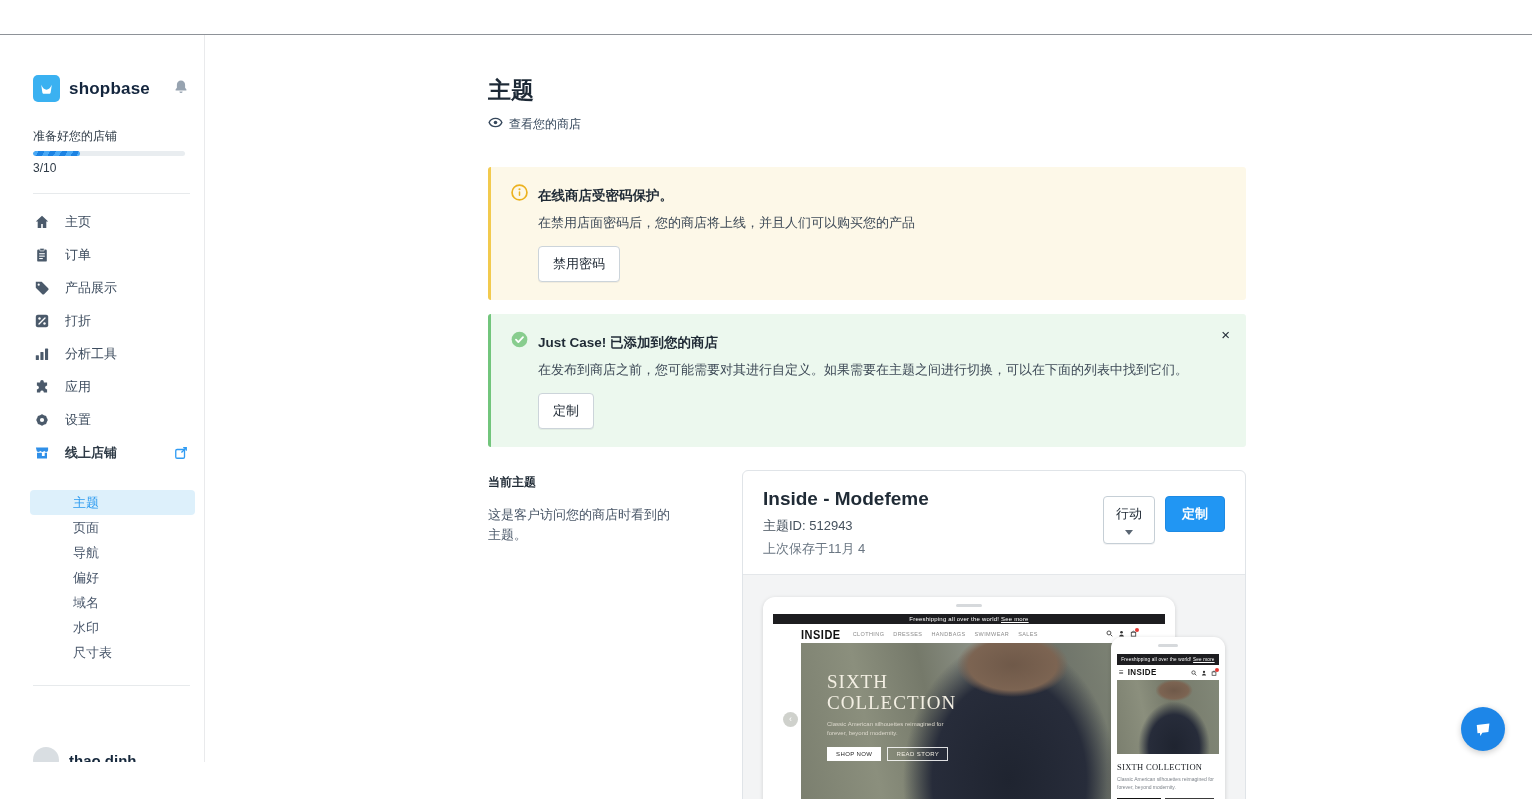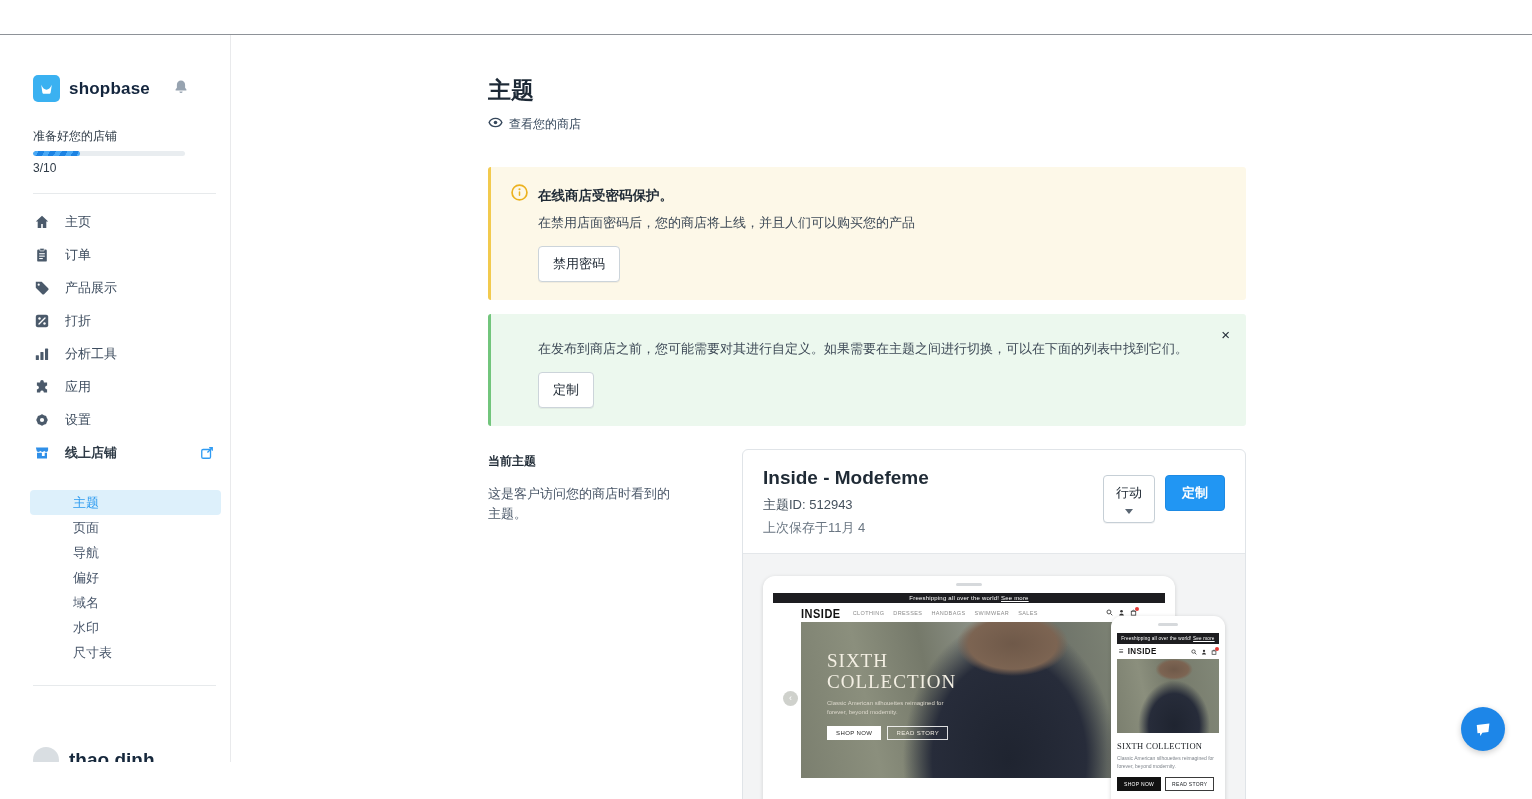--- a/index.html
+++ b/index.html
@@ -3,21 +3,21 @@
 <meta charset="utf-8">
 <style>
   * { margin:0; padding:0; box-sizing:border-box; }
   html,body { background:#fff; }
   body { font-family:"Liberation Sans", sans-serif; color:#212b36; }
   .page { position:relative; width:1532px; height:799px; background:#fff; overflow:hidden; }
 
   .topline { position:absolute; top:34px; left:0; width:100%; height:1px; background:#8e9298; }
 
   
-  .sidebar { position:absolute; left:0; top:35px; width:231px; height:727px;
+  .sidebar { position:absolute; left:0; top:35px; width:205px; height:727px;
              background:#fff; border-right:1px solid #e9eaec; overflow:hidden; }
   .logo-row { position:absolute; left:33px; top:40px; display:flex; align-items:center; width:156px; }
   .logo-badge { width:27px; height:27px; border-radius:5px; background:#3ab1f1; display:flex; align-items:center; justify-content:center; }
   .brand { margin-left:9px; font-size:17px; font-weight:bold; color:#13253d; letter-spacing:.2px; }
   .bell { margin-left:auto; color:#97a3b0; }
 
   .setup-title { position:absolute; left:33px; top:93px; font-size:12px; color:#2f3b47; }
   .progress { position:absolute; left:33px; top:116px; width:152px; height:5px; border-radius:3px; background:#e9edf0; overflow:hidden; }
   .progress-fill { height:100%; border-radius:3px;
      background:repeating-linear-gradient(120deg,#4aa9f5 0 5px,#1c83e3 5px 10px); }
@@ -31,21 +31,21 @@
   .nav-item.active-section .nlabel { color:#2f3b47; font-weight:bold; }
   .ext-link { margin-left:auto; margin-right:16px; display:flex; }
 
   .subnav { position:absolute; left:0; top:455px; width:100%; }
   .subnav-item { margin:0 9px 0 30px; height:25px; line-height:25px; padding-left:43px;
                  font-size:13px; color:#48566a; border-radius:4px; cursor:pointer; }
   .subnav-item.active { background:#ddf0fb; color:#2b9af0; }
 
   .user-row { position:absolute; left:33px; top:712px; display:flex; align-items:center; }
   .avatar { width:26px; height:26px; border-radius:50%; background:#d9dee2; }
-  .user-name { margin-left:10px; font-size:19px; font-weight:bold; color:#16283c; }
+  .user-name { margin-left:10px; font-size:15px; font-weight:bold; color:#16283c; }
 
   
   .main { position:absolute; left:488px; top:75px; width:758px; }
   h1.page-title { font-size:23px; font-weight:bold; color:#1d2936; }
   .view-store { margin-top:9px; display:inline-flex; align-items:center; gap:6px;
                 font-size:12px; color:#35475b; cursor:pointer; }
 
   .alert { position:relative; margin-top:33px; padding:17px 20px 18px 20px; border-radius:3px; }
   .alert.warning { background:#fdf8e8; border-left:3px solid #f2ca4e; }
   .alert.success { background:#ecf8ee; border-left:3px solid #72c57c; margin-top:14px; }
@@ -286,20 +286,27 @@
               <rect x="7.3" y="6.9" width="1.4" height="4.4" rx=".7" fill="#ecb220"></rect>
             </svg></span>
         <span class="alert-title">在线商店受密码保护。</span>
       </div>
       <p class="alert-desc">在禁用店面密码后，您的商店将上线，并且人们可以购买您的产品</p>
       <button class="alert-btn">禁用密码</button>
     </section>
 
     
     <section class="alert success">
+      <div class="alert-head">
+        <span><svg width="17" height="17" viewBox="0 0 16 16">
+              <circle cx="8" cy="8" r="7.4" fill="#88cd8e"></circle>
+              <path d="M4.7 8.2l2.2 2.2 4.4-4.6" fill="none" stroke="#fff" stroke-width="1.7" stroke-linecap="round" stroke-linejoin="round"></path>
+            </svg></span>
+        <span class="alert-title">Just Case! 已添加到您的商店</span>
+      </div>
       <button class="alert-close">×</button>
       <p class="alert-desc">在发布到商店之前，您可能需要对其进行自定义。如果需要在主题之间进行切换，可以在下面的列表中找到它们。</p>
       <button class="alert-btn">定制</button>
     </section>
 
     
     <section class="theme-section">
       <div class="ts-left">
         <h2>当前主题</h2>
         <p>这是客户访问您的商店时看到的主题。</p>

